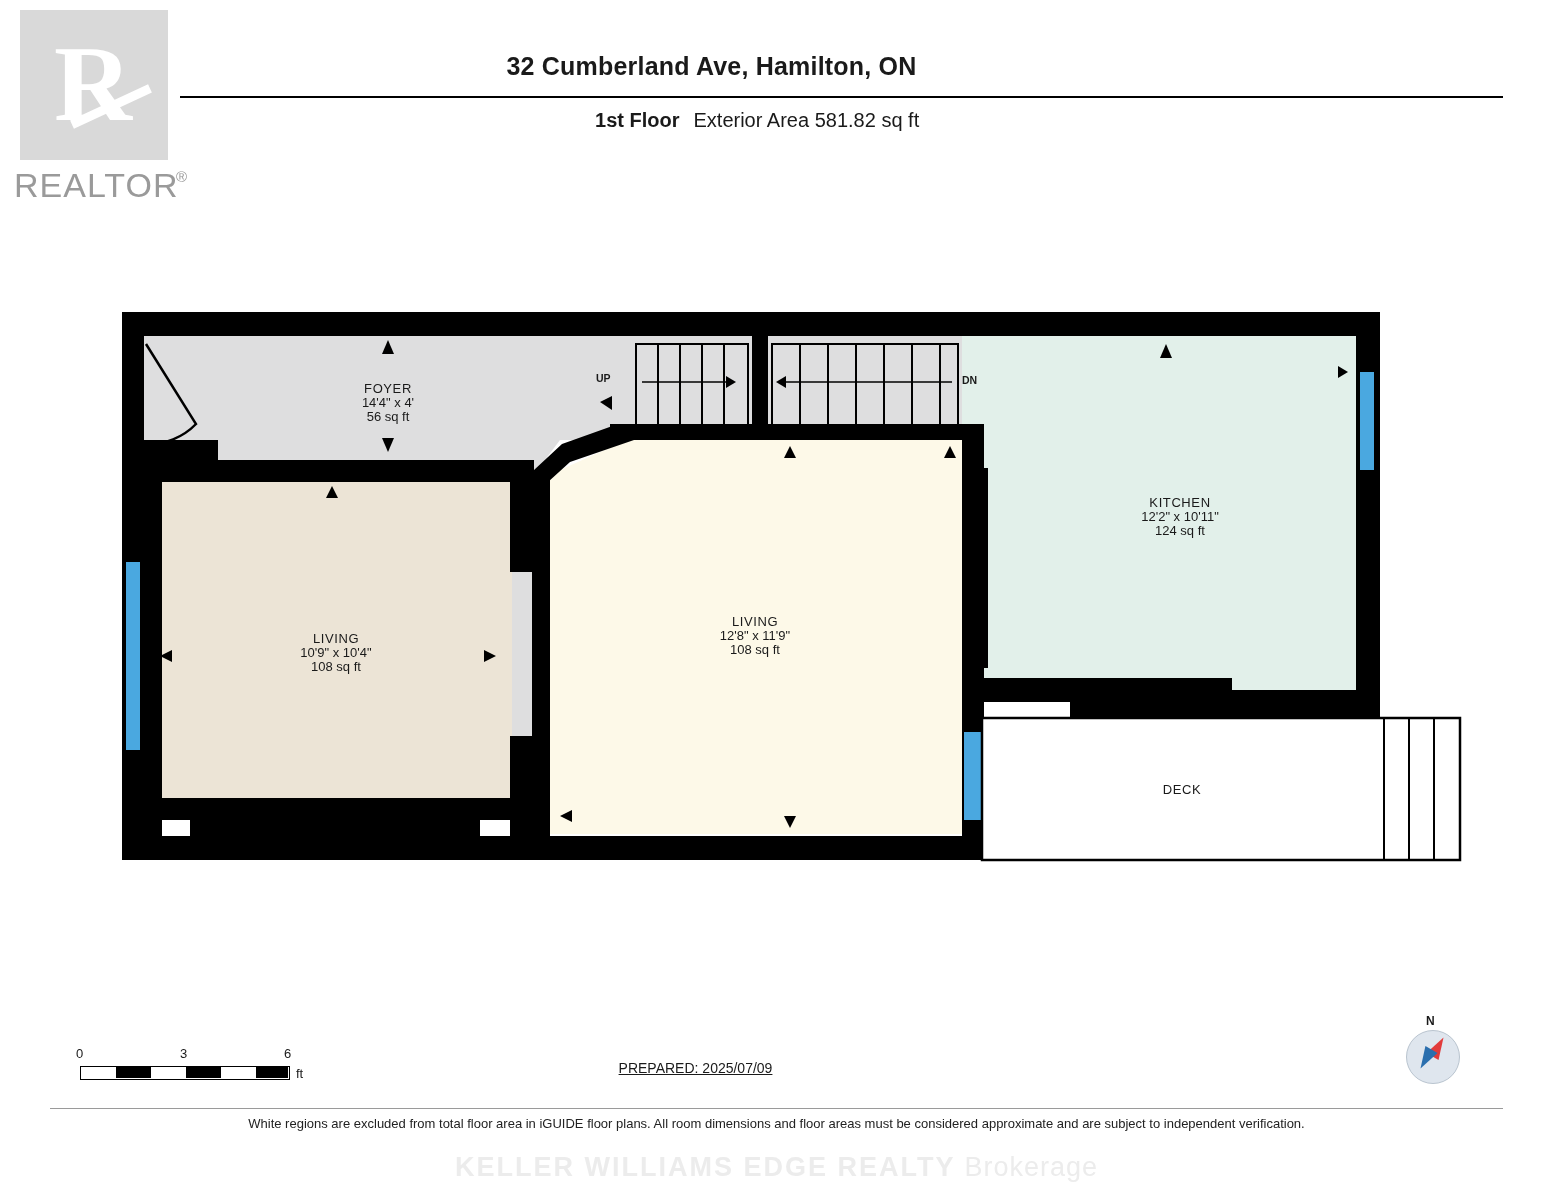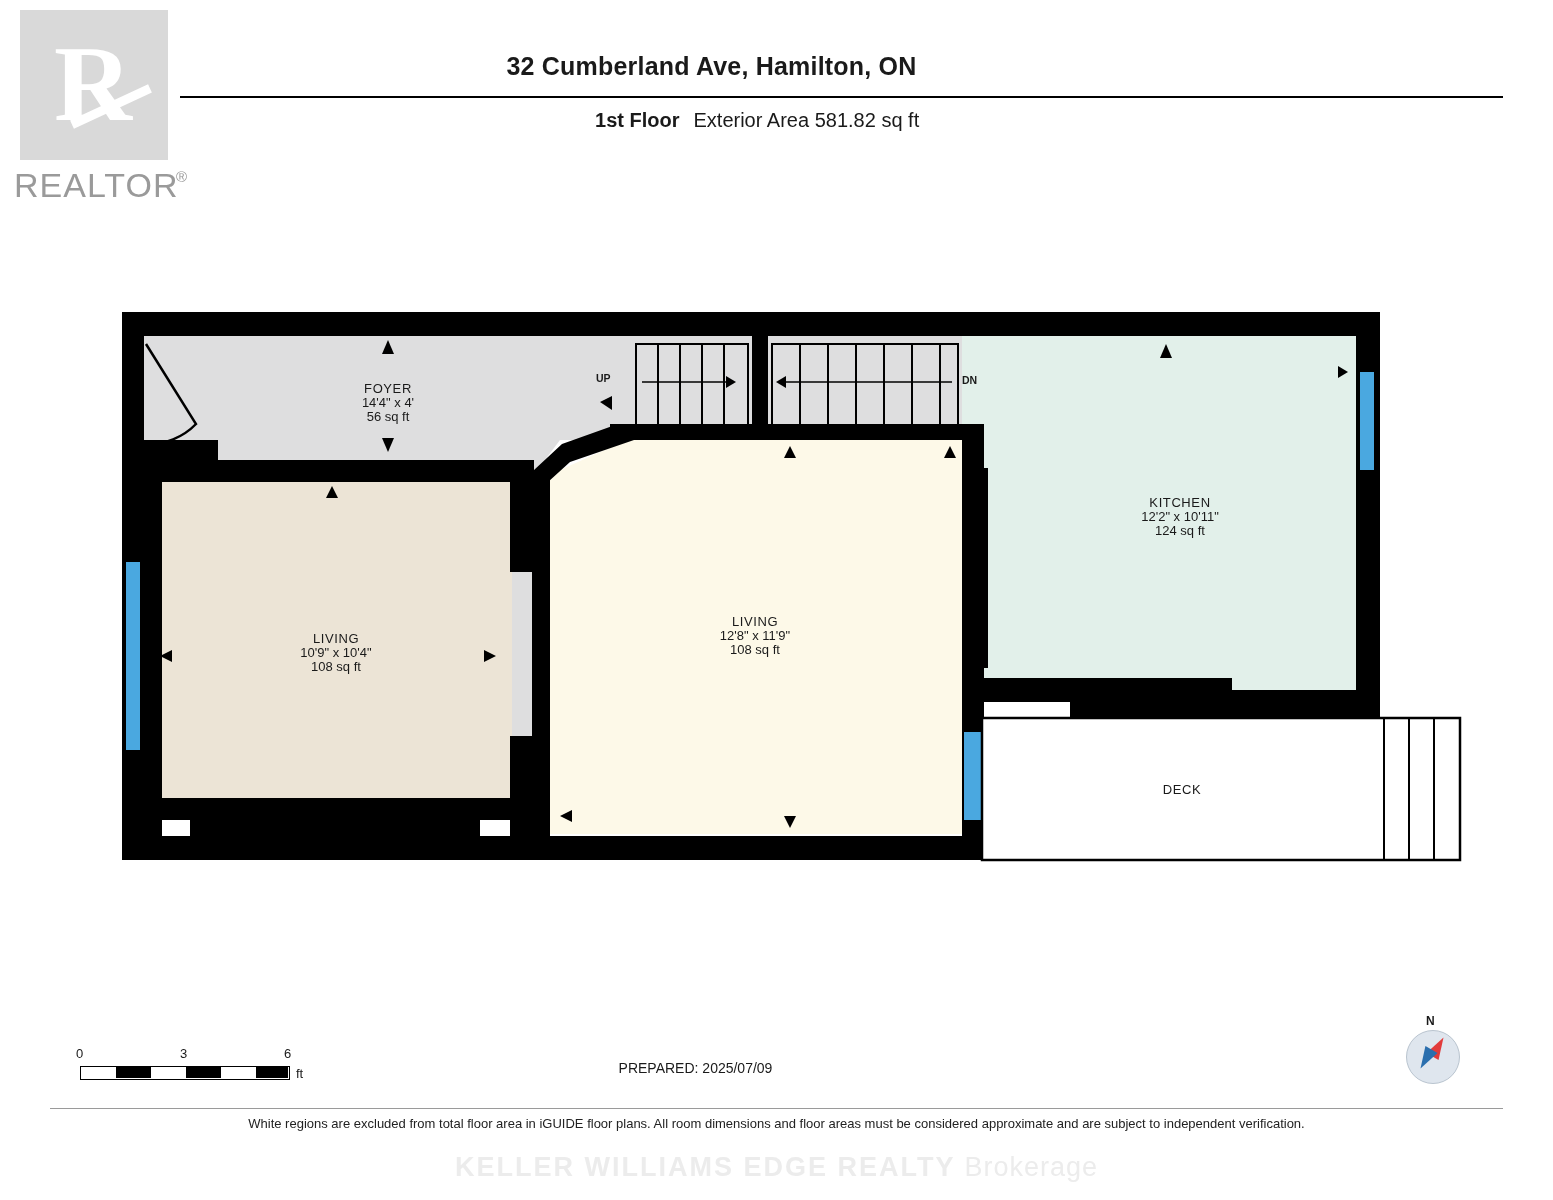--- a/index.html
+++ b/index.html
@@ -59,21 +59,21 @@
   }
   
   #scalebar{position:absolute;left:80px;top:1046px;width:230px;height:52px;}
   #scalebar .ticks{position:relative;height:18px;}
   #scalebar .t{position:absolute;font-size:13px;top:0;}
   #scalebar .bar{position:absolute;left:0;top:20px;width:210px;height:14px;border:1.5px solid #000;box-sizing:border-box;background:#fff;}
   #scalebar .seg{position:absolute;top:0;height:11px;background:#000;}
   #scalebar .unit{position:absolute;left:216px;top:20px;font-size:13px;}
 
   #prepared{
-    position:absolute;left:0;top:1060px;width:1391px;text-align:center;font-size:14px;
+    position:absolute;left:0;top:1060px;width:1391px;text-align:center;font-size:14px;text-decoration:underline;
   }
   #compass{position:absolute;left:1398px;top:1014px;width:68px;height:86px;}
   #compass .n{position:absolute;left:28px;top:0;font-size:12px;font-weight:bold;}
   #compass .circ{
     position:absolute;left:8px;top:16px;width:52px;height:52px;border-radius:50%;
     background:#dfe6ee;border:1px solid #b9c4cf;
   }
   #compass .needle-r{
     position:absolute;left:33px;top:22px;width:0;height:0;
     border-left:7px solid transparent;border-right:7px solid transparent;border-bottom:22px solid #e23b3b;

